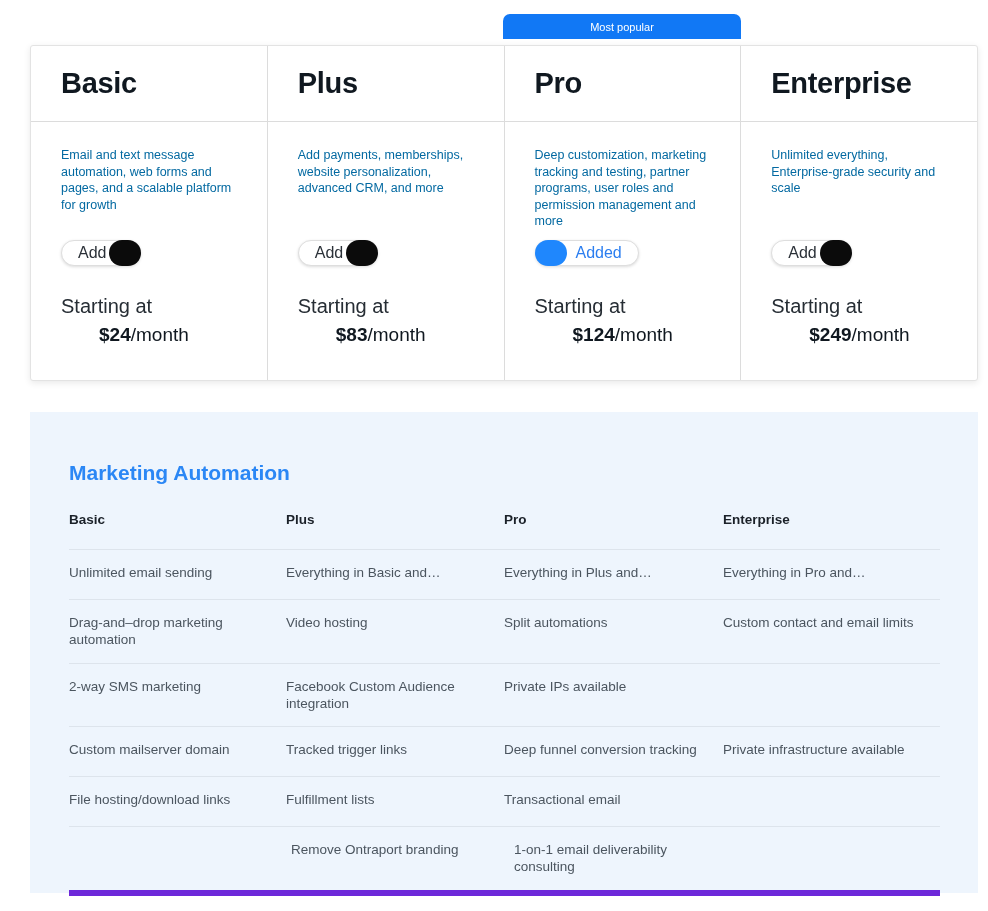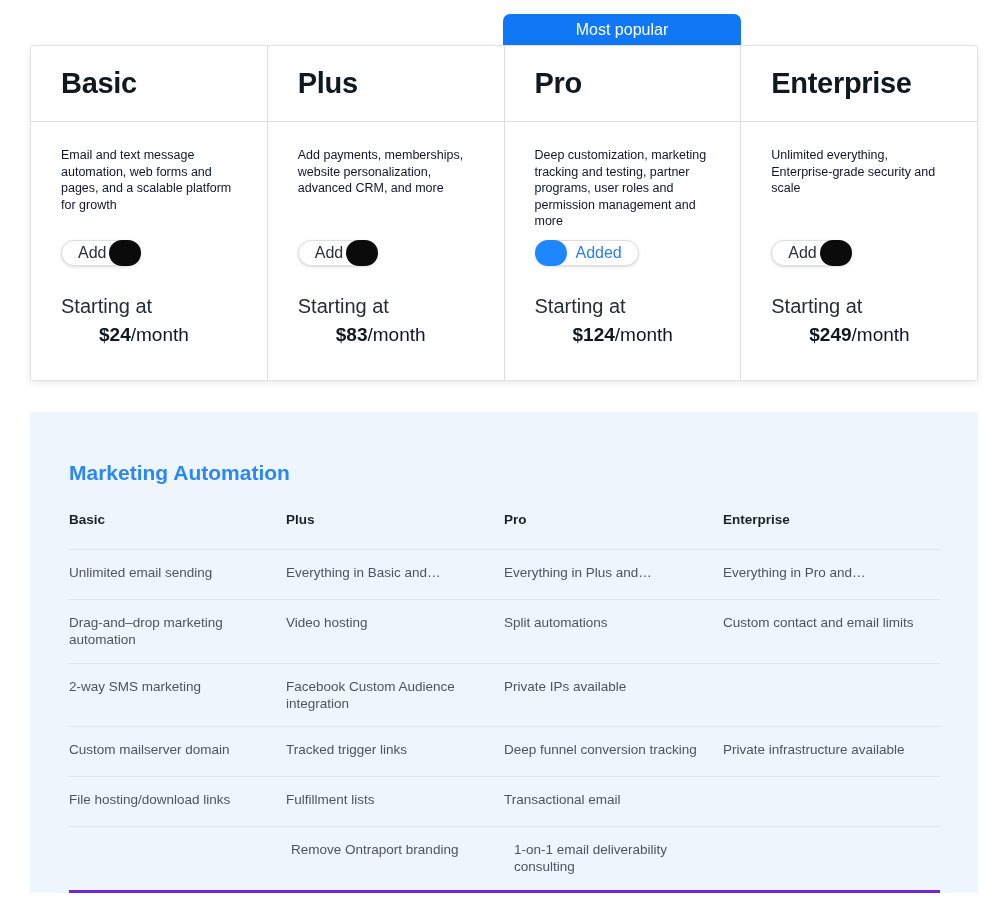--- a/index.html
+++ b/index.html
@@ -41,21 +41,21 @@
     font-size: 29px;
     font-weight: bold;
     color: #101820;
     letter-spacing: -0.3px;
   }
 
   .card-body { flex: 1; padding: 25px 30px 0 30px; position: relative; }
   .card-desc {
     font-size: 12.5px;
     line-height: 1.32;
-    color: #0f172a;
+    color: #0369a1;
     max-width: 180px;
   }
 
   
   .toggle-row { position: absolute; left: 30px; top: 118px; }
   .toggle {
     position: relative;
     display: inline-flex;
     align-items: center;
     height: 26px;
@@ -97,25 +97,25 @@
     line-height: 1.35;
     margin-left: 38px;
   }
   .price-main b { font-weight: bold; }
   .price-main span { font-weight: normal; }
 
   
   .badge {
     position: absolute;
     left: 503px; top: 14px;
-    width: 238px; height: 32px;
+    width: 238px; height: 25px;
     background: #1178f5;
     border-radius: 7px 7px 0 0;
     color: #ffffff;
-    font-size: 16px;
+    font-size: 11px;
     display: flex; align-items: center; justify-content: center;
   }
 
   
   .panel {
     position: absolute;
     left: 30px; top: 412px;
     width: 948px; height: 481px;
     background: #eef5fd;
   }
@@ -142,21 +142,21 @@
     border-top: 1px solid #dde4ec;
     min-height: 50px;
   }
   .frow.data:first-of-type { border-top: none; }
   .frow.data .fcell {
     font-size: 13.5px;
     color: #4b555f;
     line-height: 1.28;
     padding: 14px 14px 14px 0;
   }
-  .frow.last-border { border-bottom: 3px solid #6d28d9; gap: 20px; }
+  .frow.last-border { border-bottom: 6px solid #6d28d9; gap: 20px; }
   .fcell { width: 218px; }
   .fcell:nth-child(1) { width: 217px; }
   .fcell:nth-child(2) { width: 218px; }
   .fcell:nth-child(3) { width: 219px; }
   .fcell:nth-child(4) { width: 217px; }
 </style>
 </head>
 <body>
 
 <div class="page">

